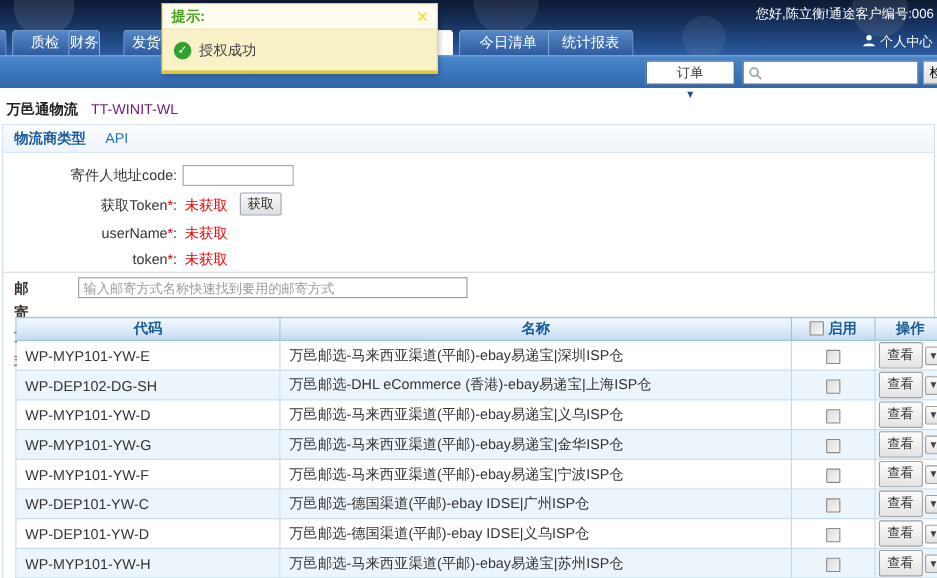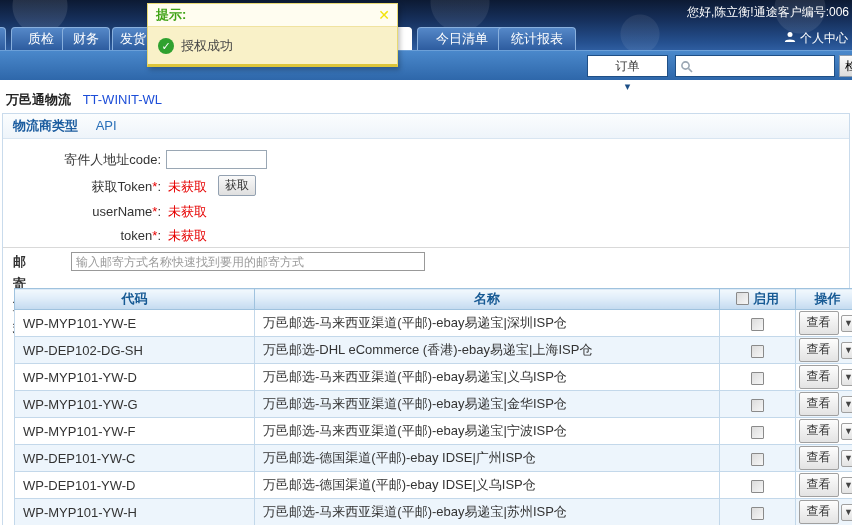--- a/index.html
+++ b/index.html
@@ -38,21 +38,21 @@
   #search-box input { position:absolute; left:20px; top:1px; width:136px; height:18px;
     border:none; outline:none; font-size:12px; }
   #search-box svg { position:absolute; left:4px; top:4px; }
   #search-btn { position:absolute; left:839px; top:4px; width:42px; height:22px;
     background:linear-gradient(#fafafa,#dcdcdc); border:1px solid #8e9bab; font-size:12px;
     text-align:left; padding-left:5px; overflow:hidden; white-space:nowrap; cursor:pointer; }
 
   
   #breadcrumb { position:absolute; left:6px; top:91px; }
   #breadcrumb .crumb-title { font-weight:bold; color:#222; }
-  #breadcrumb .crumb-link { color:#1d4ed8; margin-left:8px; text-decoration:none; cursor:pointer; }
+  #breadcrumb .crumb-link { color:#701a75; margin-left:8px; text-decoration:none; cursor:pointer; }
 
   
   #panel { position:absolute; left:2px; top:113px; width:848px; height:436px;
     border:1px solid #c9dbec; background:#fff; }
   #panel-header { height:25px; line-height:24px; padding-left:10px;
     background:linear-gradient(#fbfdfe,#eef4fa); border-bottom:1px solid #d8e5f1; }
   #panel-header .ptab-active { font-weight:bold; color:#1b5c9f; cursor:pointer; }
   #panel-header .ptab { color:#2a70b8; margin-left:14px; cursor:pointer; }
 
   
@@ -108,21 +108,21 @@
   #toast-msg { color:#444; font-size:13px; }
 </style>
 </head>
 <body>
 
 <div id="topbar">
   <div id="welcome">您好,陈立衡!通途客户编号:006</div>
 
   <div class="tab" style="left:-28px; width:34px;"></div>
   <div class="tab" style="left:11px; width:60px;">质检</div>
-  <div class="tab" style="left:62px; width:48px;">财务</div>
+  <div class="tab" style="left:62px; width:29px;">财务</div>
   <div class="tab" style="left:112px; width:42px;">发货</div>
   <div class="tab active" style="left:356px; width:56px;"></div>
   <div class="tab" style="left:417px; width:90px;">今日清单</div>
   <div class="tab" style="left:498px; width:78px;">统计报表</div>
 
   <div id="user-center">
     <span>
       <svg width="12" height="12" viewBox="0 0 12 12">
           <circle cx="6" cy="3.4" r="2.5" fill="#fff"></circle>
           <path d="M0.8 11 C0.8 7.8 11.2 7.8 11.2 11 Z" fill="#fff"></path>

